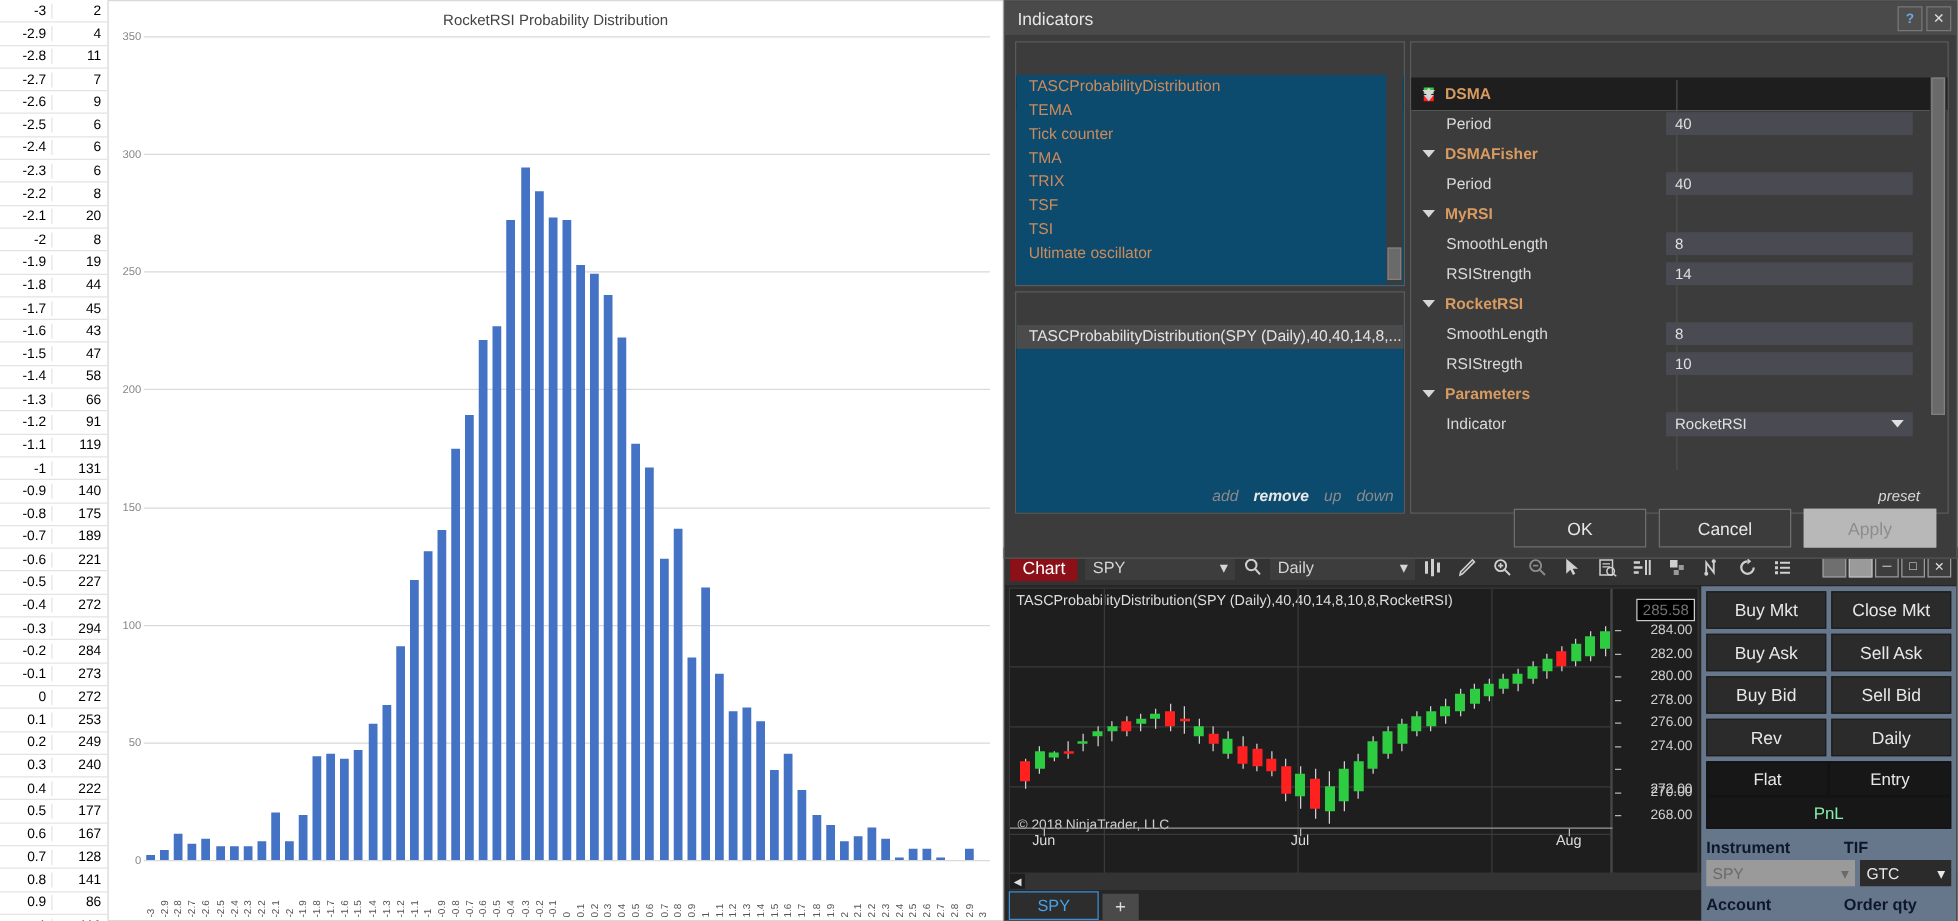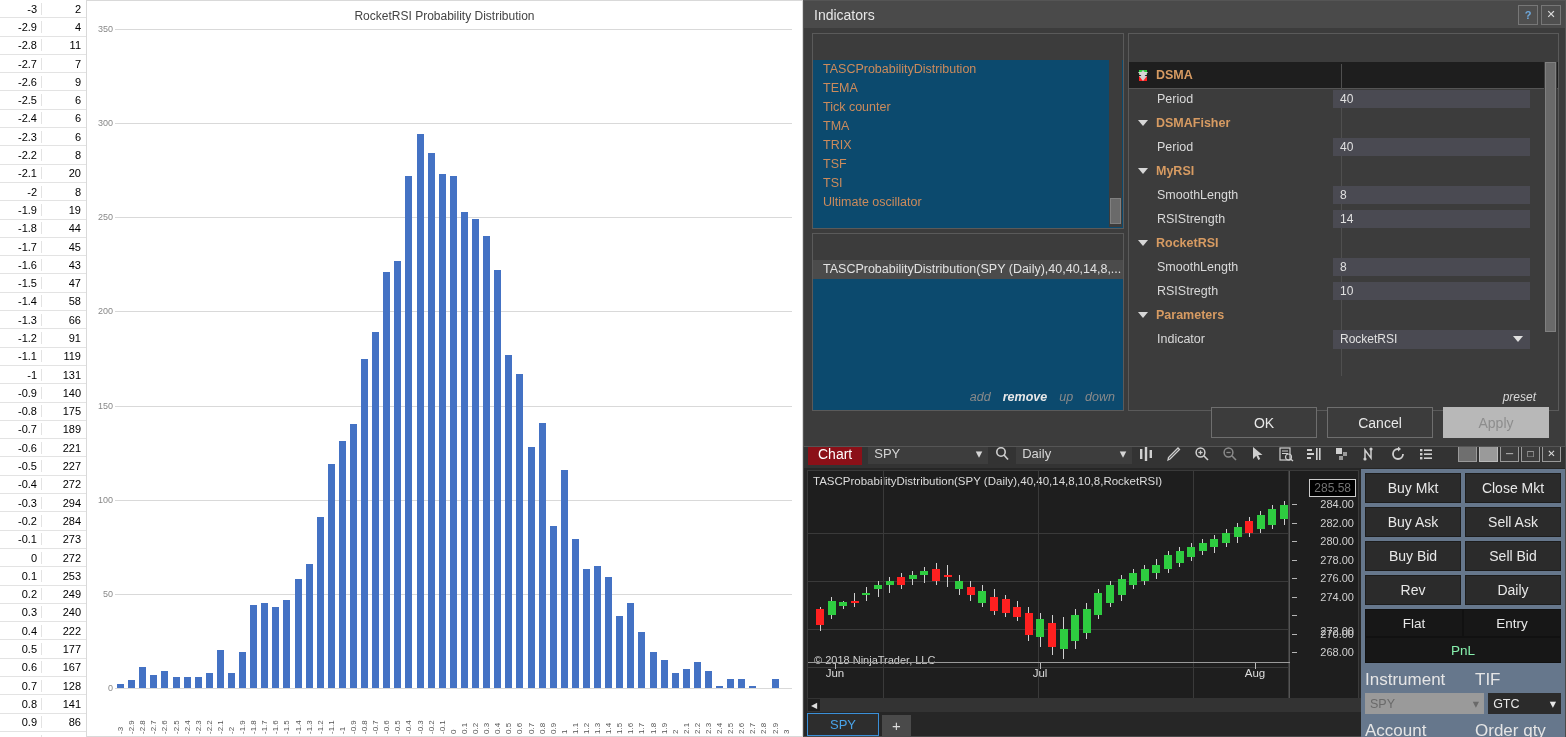--- a/index.html
+++ b/index.html
@@ -148,21 +148,21 @@
          padding:4px;box-sizing:border-box;}
   .obtns{display:grid;grid-template-columns:1fr 1fr;gap:4px;}
   .ob{height:28px;background:#2b2b2b;border:1px solid #1d1d1d;color:#e8e8e8;font-size:14px;
       display:flex;align-items:center;justify-content:center;}
   .obrow2{display:grid;grid-template-columns:1fr 1fr;margin-top:4px;}
   .ob2{height:26px;background:#171717;color:#e8e8e8;font-size:13.5px;display:flex;
        align-items:center;justify-content:center;border:1px solid #111;}
   .obpnl{height:24px;background:#171717;color:#86efac;font-size:13.5px;display:flex;
          align-items:center;justify-content:center;border:1px solid #111;}
   .oflab{display:flex;margin-top:7px;}
-  .oflab span{color:#e5e5e5;font-size:17px;}
+  .oflab span{color:#0f172a;font-size:13px;font-weight:bold;}
   .ofrow{display:flex;gap:4px;margin-top:3px;}
   .ofsel{height:21px;background:#9a9a9a;color:#6a6a6a;font-size:12.5px;display:flex;
          align-items:center;justify-content:space-between;padding:0 5px;}
   .ofsel.dark{background:#2b2b2b;color:#e8e8e8;}
 </style>
 </head>
 <body>
 
 <div id="root">
 

